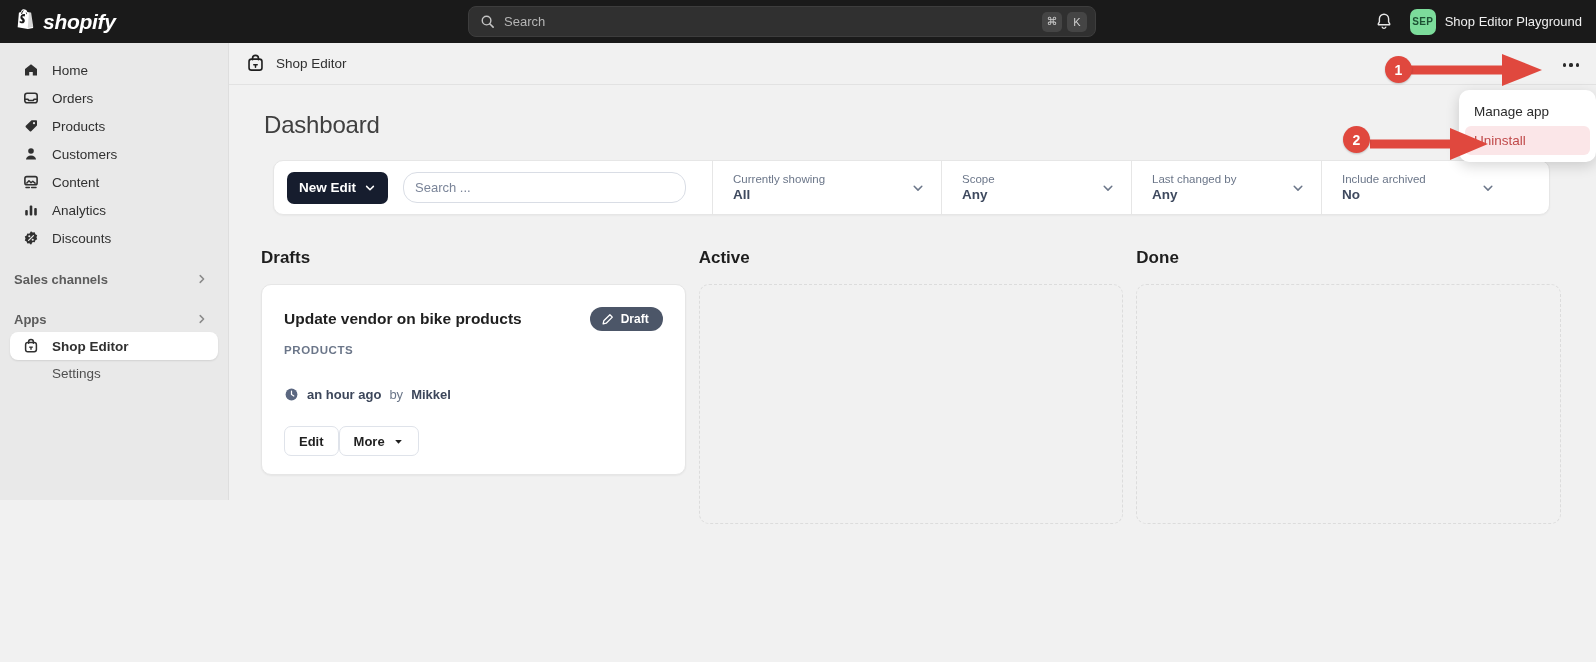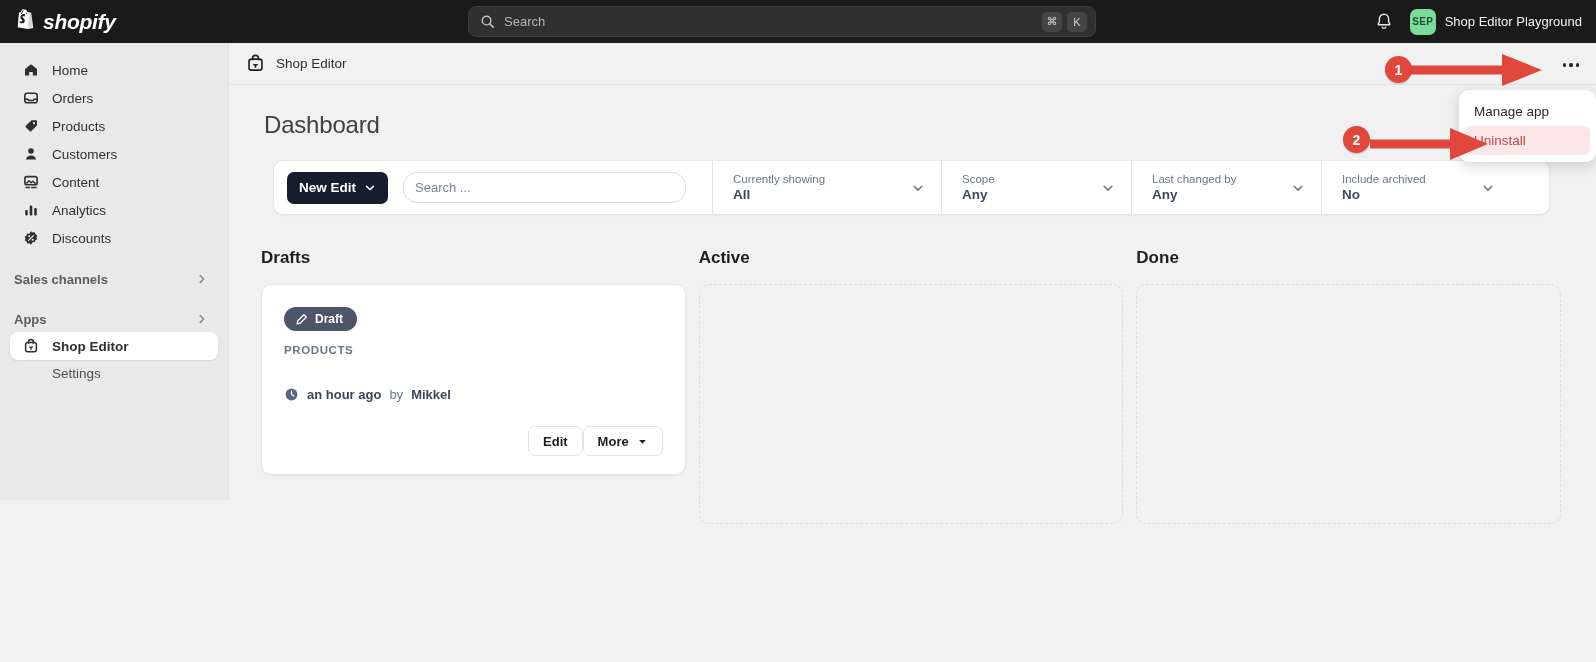--- a/index.html
+++ b/index.html
@@ -140,21 +140,21 @@
   .card-title { font-size: 15.5px; font-weight: bold; color: #1f1f1f; padding-top: 3px; }
   .badge-draft {
     display: flex; align-items: center; gap: 7px; background: #4c5668;
     color: #fff; font-size: 12px; font-weight: bold; border-radius: 999px;
     padding: 5px 14px 5px 11px; white-space: nowrap;
   }
   .card-kind { font-size: 11.5px; font-weight: bold; color: #6b7689; letter-spacing: .6px; margin-top: 13px; }
   .card-meta { display: flex; align-items: center; gap: 8px; margin-top: 31px; font-size: 13px; color: #4a5568; }
   .card-meta b { font-weight: bold; color: #3c465a; }
   .card-meta span.by { color: #6b7689; }
-  .card-actions { display: flex; align-items: center; justify-content: flex-end; margin-top: 24px; }
+  .card-actions { display: flex; align-items: center; justify-content: flex-start; margin-top: 24px; }
   .btn-sm {
     height: 30px; padding: 0 14px; border-radius: 7px; border: 1px solid #dfe3ea;
     background: #fff; font-size: 13px; color: #1f1f1f; cursor: pointer;
     display: flex; align-items: center; gap: 8px; font-family: "Liberation Sans", sans-serif;
   }
   .btn-sm.bold { font-weight: bold; }
 
   
   .menu {
     position: absolute; left: 1459px; top: 90px; width: 137px;
@@ -393,20 +393,21 @@
         </svg>
       </div>
     </div>
 
     <div class="columns">
 
       <div class="col">
         <div class="col-title">Drafts</div>
         <div class="card">
           <div class="card-top">
+            <div class="card-title">Update vendor on bike products</div>
             <div class="badge-draft">
               <svg width="13" height="13" viewBox="0 0 14 14">
                 <path d="M9.6 1.8l2.6 2.6-6.6 6.6-3.3.7.7-3.3z" fill="none" stroke="#ffffff" stroke-width="1.4" stroke-linejoin="round"></path>
               </svg>
               <span>Draft</span>
             </div>
           </div>
           <div class="card-kind">PRODUCTS</div>
           <div class="card-meta">
             <svg width="15" height="15" viewBox="0 0 16 16">

